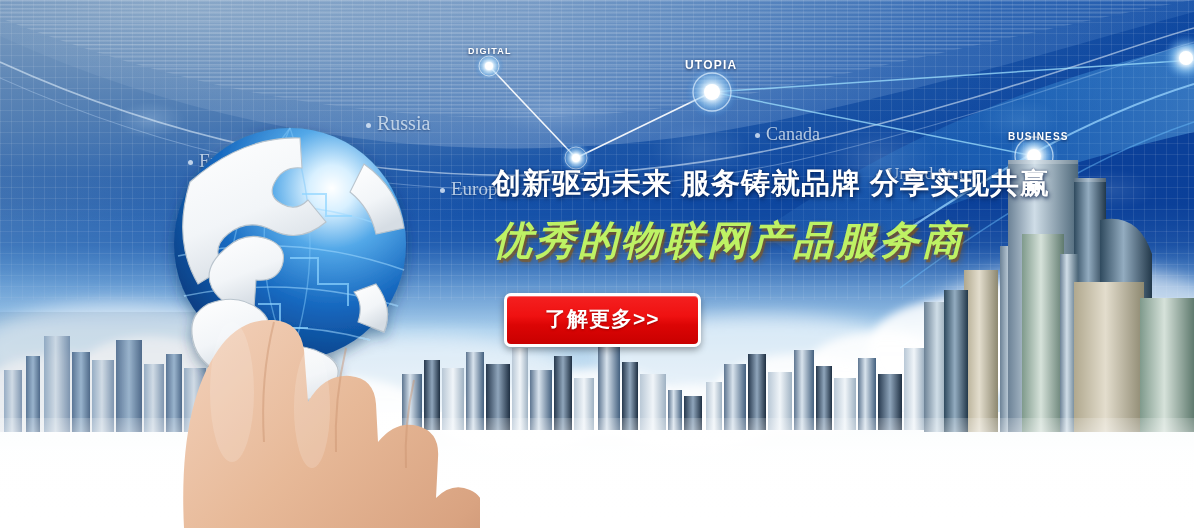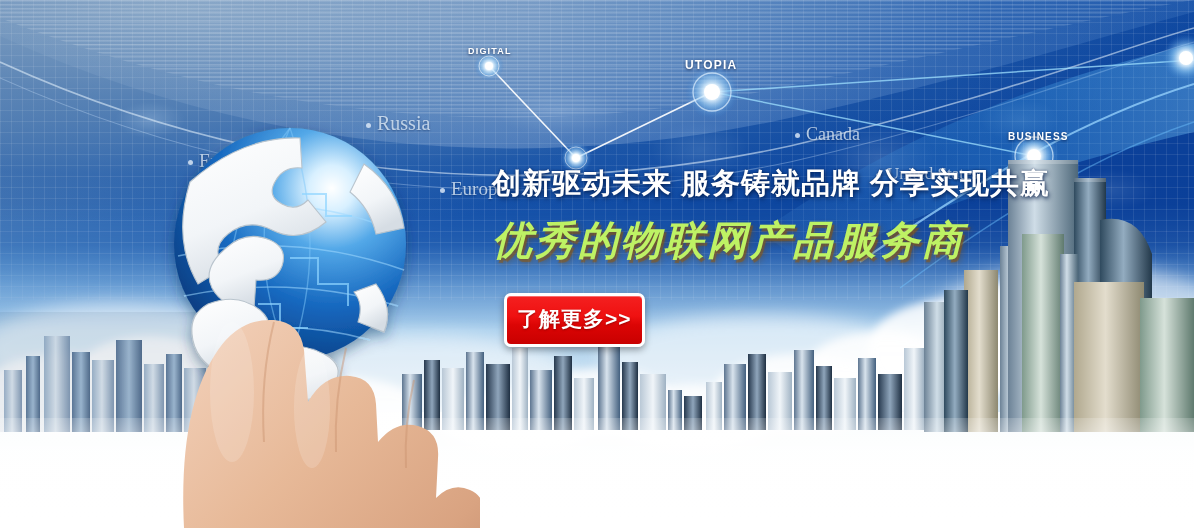--- a/index.html
+++ b/index.html
@@ -91,21 +91,21 @@
   }
   .country::before{
     content:"";display:inline-block;
     width:5px;height:5px;border-radius:50%;
     background:rgba(226,238,250,.8);
     margin-right:6px;vertical-align:middle;
   }
   #c-russia{left:366px;top:112px;font-size:20px;}
   #c-europe{left:188px;top:150px;font-size:19px;}
   #c-china{left:440px;top:178px;font-size:19px;}
-  #c-canada{left:795px;top:124px;font-size:18px;text-align:right;}
+  #c-canada{left:755px;top:124px;font-size:18px;text-align:right;}
   #c-us{left:840px;top:164px;font-size:17px;padding-left:36px;}
 
   
   .city{position:absolute;bottom:0;}
   .city svg{display:block;}
 
   #city-left{left:0;bottom:96px;width:230px;height:120px;opacity:.9;}
   #city-mid{left:400px;bottom:98px;width:580px;height:96px;}
   #city-right{right:0;bottom:96px;width:270px;height:290px;}
 
@@ -141,21 +141,21 @@
     letter-spacing:3px;
     line-height:1.42;
     white-space:nowrap;
     text-shadow:2px 3px 1px rgba(150,85,0,.55), 3px 4px 6px rgba(120,70,0,.45);
   }
   #subline1{margin-top:16px;}
 
   #cta{
     display:inline-block;
     margin-top:20px;margin-left:12px;
-    padding:9px 10px 11px;
+    padding:9px 38px 11px;
     border:3px solid #ffffff;
     border-radius:7px;
     background:linear-gradient(to bottom,#f42020 0%,#ef1111 42%,#dc0505 60%,#c90000 100%);
     color:#ffffff;
     font-size:21px;
     font-weight:bold;
     letter-spacing:1px;
     text-decoration:none;
     box-shadow:0 3px 7px rgba(0,0,0,.35), inset 0 1px 0 rgba(255,255,255,.35);
     text-shadow:0 1px 2px rgba(110,0,0,.6);

